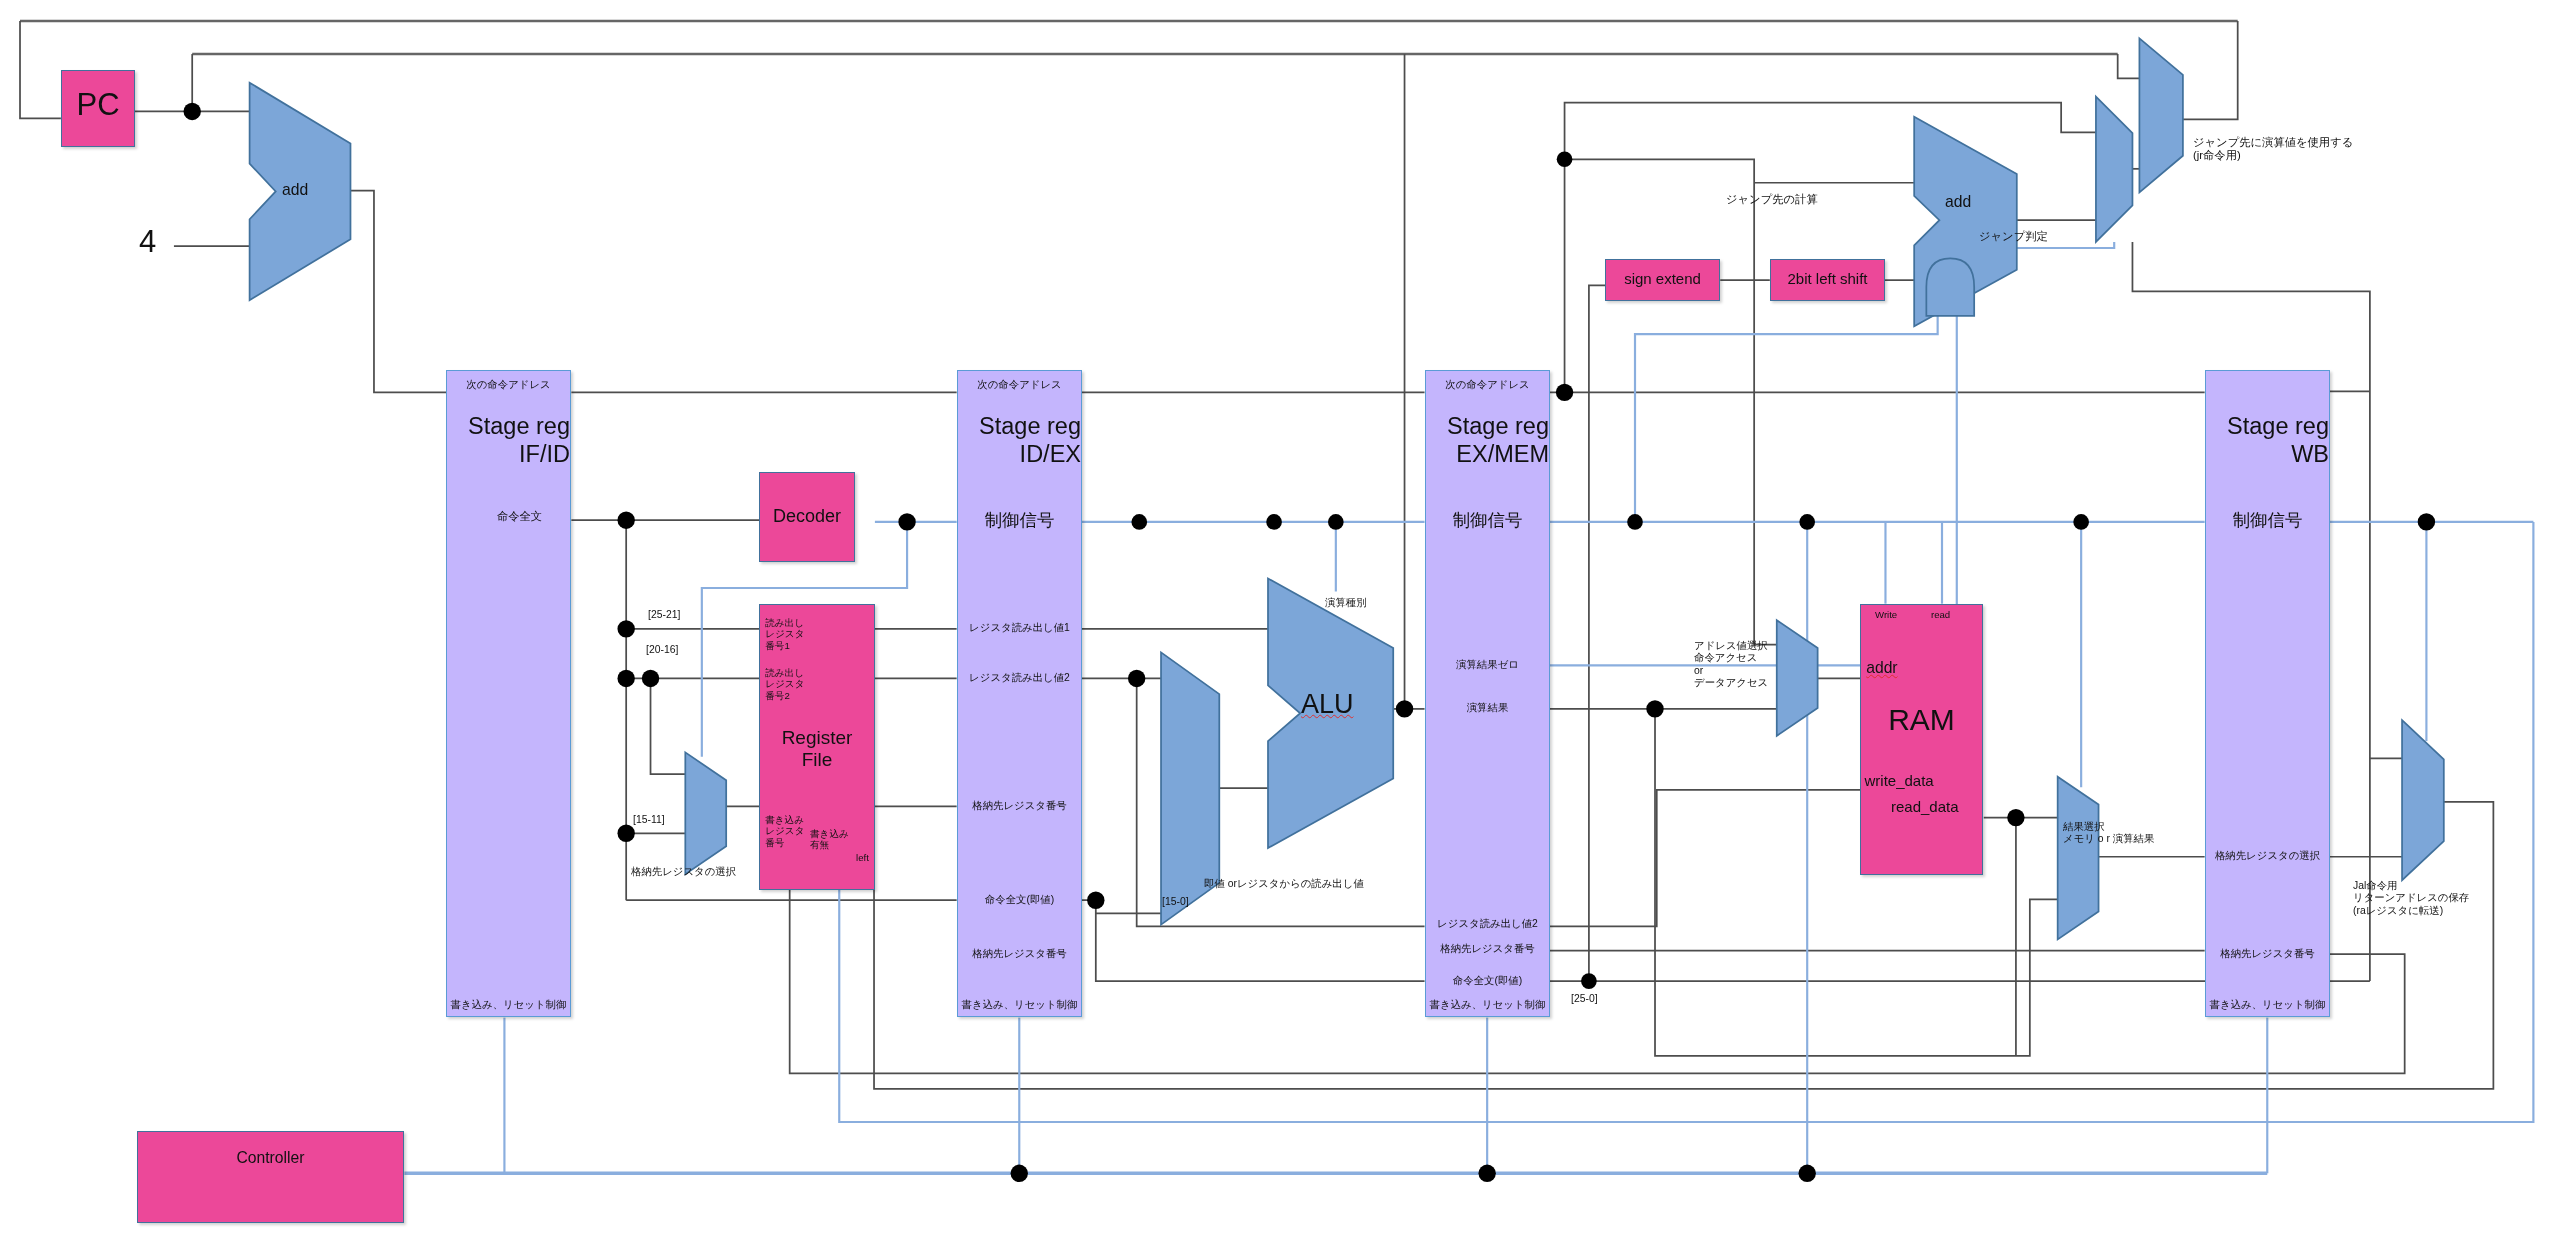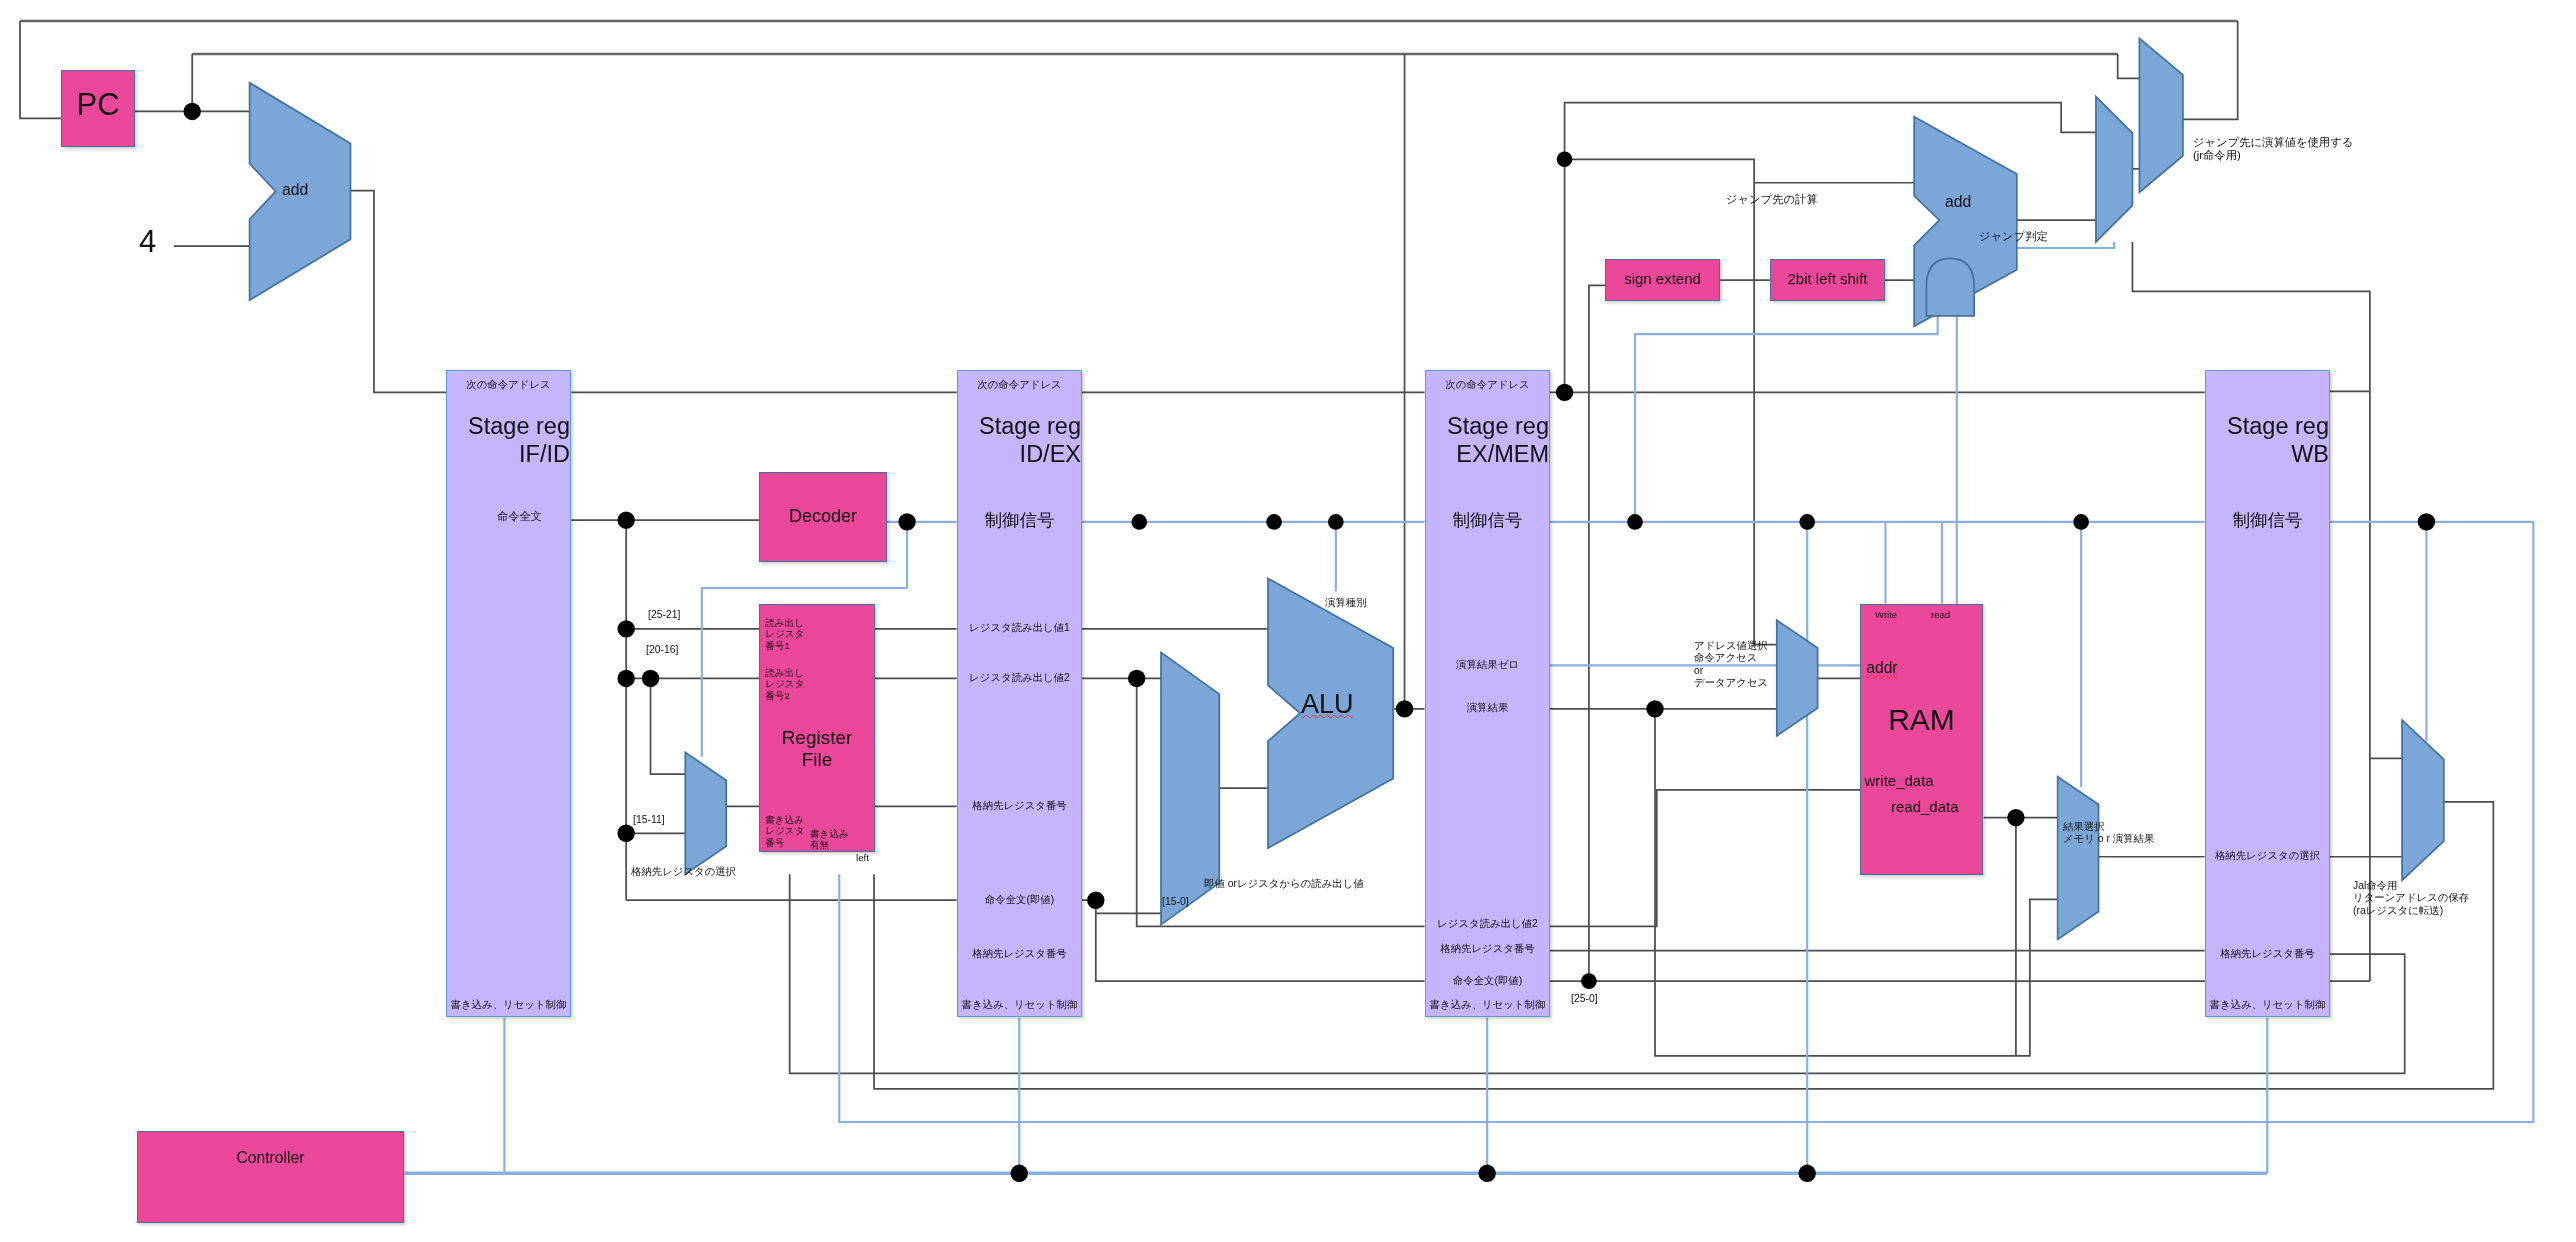--- a/index.html
+++ b/index.html
@@ -157,25 +157,25 @@
       <polygon points="2762,828 2810,873 2810,967 2762,1012"></polygon>
 
       <path d="M2215,363 V330 Q2215,297 2242.5,297 Q2270,297 2270,330 V363 Z"></path>
     </g>
   </svg>
 
   <div class="box" style="left:61px;top:70px;width:74px;height:77px;">
     <div class="lbl ctr t36" style="top:15.7px;">PC</div>
   </div>
 
-  <div class="box" style="left:759px;top:472px;width:128px;height:90px;">
+  <div class="box" style="left:759px;top:472px;width:96px;height:90px;">
     <div class="lbl ctr t21" style="top:33px;">Decoder</div>
   </div>
 
-  <div class="box" style="left:759px;top:604px;width:116px;height:248px;">
+  <div class="box" style="left:759px;top:604px;width:116px;height:286px;">
     <div class="lbl t11" style="left:5.2px;top:12px;">読み出し
 レジスタ
 番号1</div>
     <div class="lbl t11" style="left:5.2px;top:62px;">読み出し
 レジスタ
 番号2</div>
     <div class="lbl ctr t22" style="top:122px;">Register
 File</div>
     <div class="lbl t11" style="left:5.2px;top:209px;">書き込み
 レジスタ

